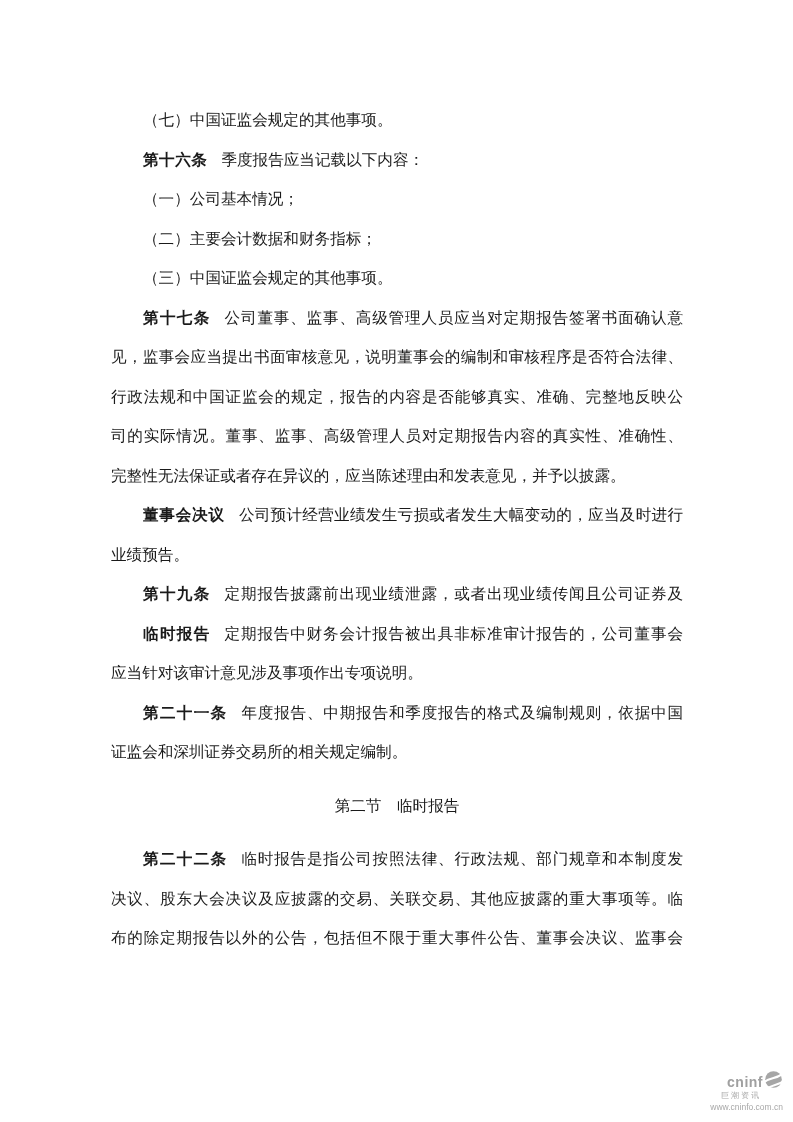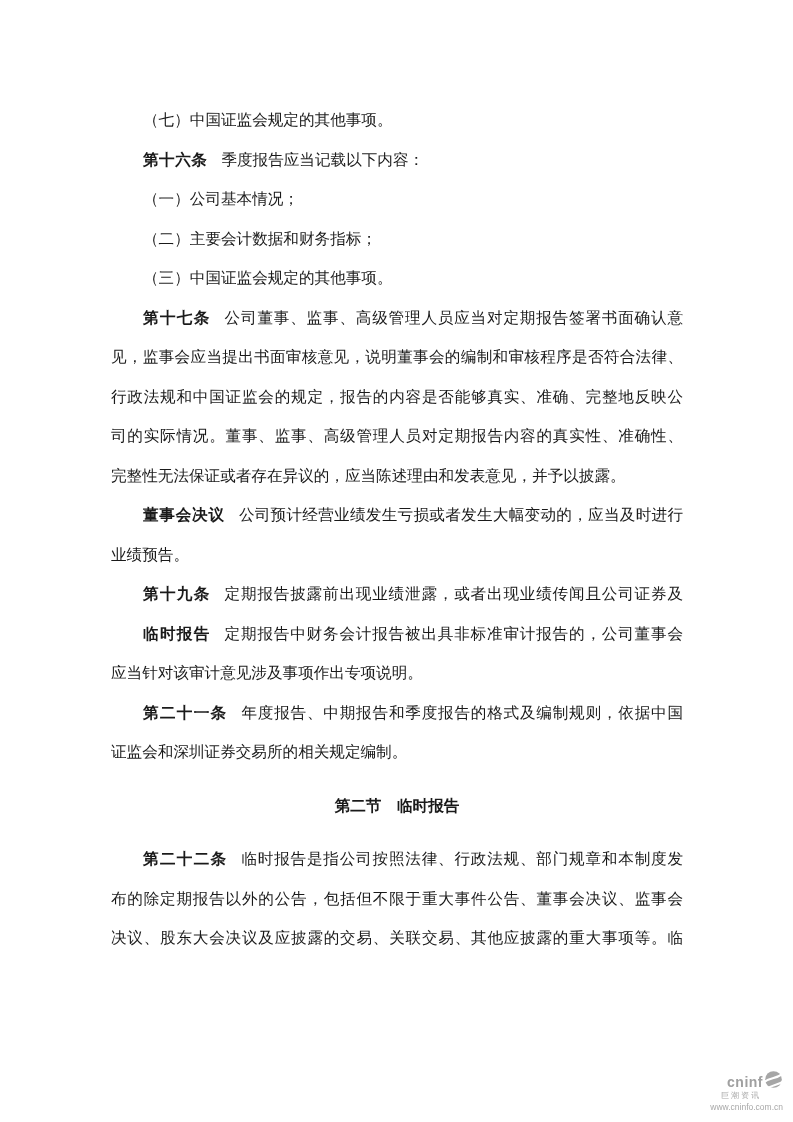--- a/index.html
+++ b/index.html
@@ -38,21 +38,21 @@
   }
   .indent { text-indent: 32px; }
   .justify {
     text-align: justify;
     text-align-last: justify;
   }
   .center {
     text-align: left;
     text-align-last: center;
     text-indent: 0;
-    font-weight: bold;
+    font-weight: normal;
     margin-top: 14px;
     margin-bottom: 14px;
   }
   .logo {
     position: absolute;
     right: 10px;
     top: 1070px;
     width: 120px;
     text-align: right;
     color: #a6a6a6;
@@ -108,22 +108,22 @@
       <div class="line"><span>完整性无法保证或者存在异议的，应当陈述理由和发表意见，并予以披露。</span></div>
       <div class="line indent justify"><b>董事会决议</b><span>公司预计经营业绩发生亏损或者发生大幅变动的，应当及时进行</span></div>
       <div class="line"><span>业绩预告。</span></div>
       <div class="line indent justify"><b>第十九条</b><span>定期报告披露前出现业绩泄露，或者出现业绩传闻且公司证券及</span></div>
       <div class="line indent justify"><b>临时报告</b><span>定期报告中财务会计报告被出具非标准审计报告的，公司董事会</span></div>
       <div class="line"><span>应当针对该审计意见涉及事项作出专项说明。</span></div>
       <div class="line indent justify"><b>第二十一条</b><span>年度报告、中期报告和季度报告的格式及编制规则，依据中国</span></div>
       <div class="line"><span>证监会和深圳证券交易所的相关规定编制。</span></div>
       <div class="line center"><span>第二节　临时报告</span></div>
       <div class="line indent justify"><b>第二十二条</b><span>临时报告是指公司按照法律、行政法规、部门规章和本制度发</span></div>
+      <div class="line justify"><span>决议、股东大会决议及应披露的交易、关联交易、其他应披露的重大事项等。临</span></div>
       <div class="line justify"><span>布的除定期报告以外的公告，包括但不限于重大事件公告、董事会决议、监事会</span></div>
-      <div class="line justify"><span>决议、股东大会决议及应披露的交易、关联交易、其他应披露的重大事项等。临</span></div>
     </div>
 
   <div class="logo">
     <div class="logo-row">
       <span class="logo-brand">cninf</span>
       <span class="logo-swirl">
         <svg width="19" height="19" viewBox="0 0 24 24">
           <circle cx="12" cy="12" r="10.5" fill="#a6a6a6"></circle>
           <path d="M-2 17 C 7 8, 15 13, 26 3" stroke="#ffffff" stroke-width="2.6" fill="none"></path>
           <path d="M1 26 C 10 17, 18 21, 27 12" stroke="#ffffff" stroke-width="2.6" fill="none"></path>

